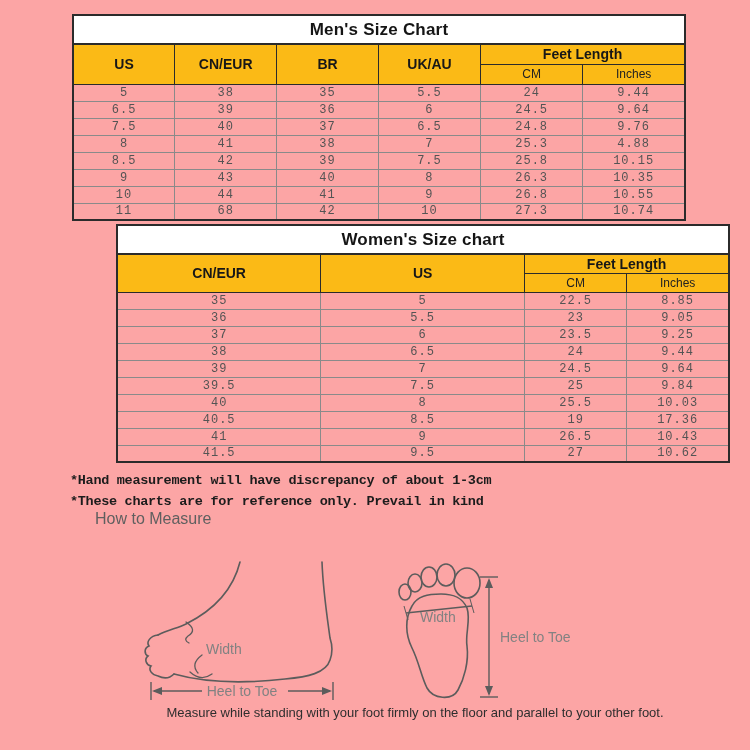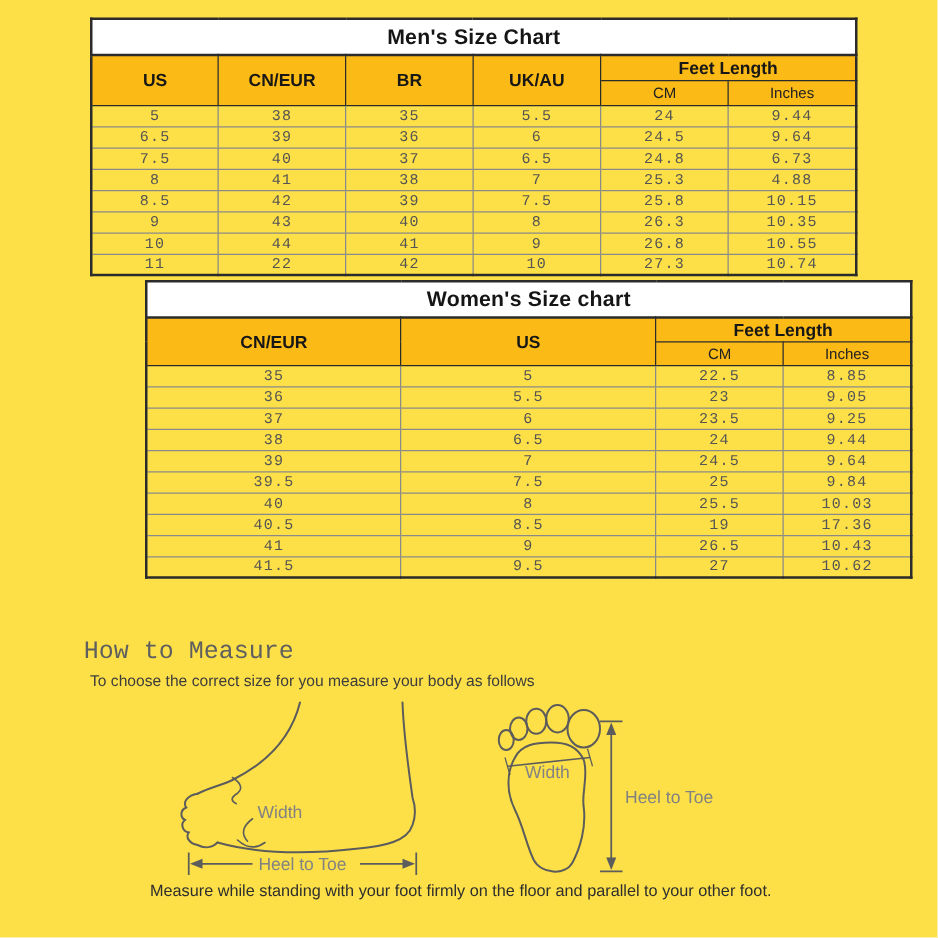--- a/index.html
+++ b/index.html
@@ -1,40 +1,40 @@
 <!DOCTYPE html>
 <html style="--hdr-bg: #fbba16;"><head>
 <meta charset="utf-8">
 <style>
   :root { --hdr-bg: #fbba16; --border-dark: #2b2b2b; --border-mid: #8a8a8a; }
   * { margin: 0; padding: 0; box-sizing: border-box; }
   html,body { width: 750px; height: 750px; background: #ffffff; font-family: "Liberation Sans", sans-serif; }
-  #page { position: relative; width: 750px; height: 750px; background: #fde047; overflow: hidden; }
+  #page { position: relative; width: 750px; height: 750px; background: #fca5a5; overflow: hidden; }
 
   .size-table { position: absolute; left: 72px; width: 614px; border-collapse: collapse; table-layout: fixed;
                 border: 2px solid var(--border-dark); }
   .size-table th, .size-table td { padding: 0; text-align: center; vertical-align: middle; }
   .title-cell { height: 29px; background: #fff; border: 2px solid var(--border-dark);
                 font-size: 17px; font-weight: bold; color: #151515; letter-spacing: 0.2px; }
   .hdr-cell { background: var(--hdr-bg); border: 1.5px solid var(--border-dark);
               font-size: 14px; font-weight: bold; color: #171717; }
   .men-hdr { height: 40px; }
   .fl-cell { height: 20px; }
   .sub-cell { background: var(--hdr-bg); border: 1.5px solid var(--border-dark);
               font-size: 12px; font-weight: normal; color: #222; height: 20px; }
   .size-table td { border: 1px solid var(--border-mid); height: 17px;
                    font-family: "Liberation Mono", monospace; font-size: 12px; color: #545454; letter-spacing: 1px; }
   #women-table .hdr-cell { height: 38px; }
   #women-table .fl-cell, #women-table .sub-cell { height: 19px; }
 
   .notes { position: absolute; left: 70px; top: 470px; font-family: "Liberation Mono", monospace;
            font-weight: bold; font-size: 13.5px; color: #1c1c1c; line-height: 21px; letter-spacing: -0.3px; white-space: pre; }
-  .htm-heading { position: absolute; left: 67px; top: 510px; font-size: 20px; color: #5f5f5f; font-family: Liberation Mono, monospace; }
+  .htm-heading { position: absolute; left: 95px; top: 510px; font-size: 16px; color: #5f5f5f; }
   .htm-subtitle { position: absolute; left: 72px; top: 538px; font-size: 12.5px; color: #3d3d3d; }
-  .caption { position: absolute; left: 120px; top: 705px; width: 590px; 
+  .caption { position: absolute; left: 120px; top: 705px; width: 590px; text-align: center;
              font-size: 13px; color: #2e2e2e; }
   .diagram { position: absolute; }
   .diagram text { font-family: "Liberation Sans", sans-serif; fill: #828282; }
 </style>
 </head>
 <body>
 
 <div id="page">
 
   <table id="men-table" class="size-table" style="top:14px;">
@@ -78,21 +78,21 @@
           <td>6</td>
           <td>24.5</td>
           <td>9.64</td>
         </tr>
         <tr>
           <td>7.5</td>
           <td>40</td>
           <td>37</td>
           <td>6.5</td>
           <td>24.8</td>
-          <td>6.73</td>
+          <td>9.76</td>
         </tr>
         <tr>
           <td>8</td>
           <td>41</td>
           <td>38</td>
           <td>7</td>
           <td>25.3</td>
           <td>4.88</td>
         </tr>
         <tr>
@@ -114,21 +114,21 @@
         <tr>
           <td>10</td>
           <td>44</td>
           <td>41</td>
           <td>9</td>
           <td>26.8</td>
           <td>10.55</td>
         </tr>
         <tr>
           <td>11</td>
-          <td>22</td>
+          <td>68</td>
           <td>42</td>
           <td>10</td>
           <td>27.3</td>
           <td>10.74</td>
         </tr>
       </tbody>
   </table>
 
   <table id="women-table" class="size-table" style="top:224px;margin-left:44px;">
     <colgroup>
@@ -208,23 +208,24 @@
         </tr>
         <tr>
           <td>41.5</td>
           <td>9.5</td>
           <td>27</td>
           <td>10.62</td>
         </tr>
       </tbody>
   </table>
 
+  <div class="notes"><span>*Hand measurement will have discrepancy of about 1-3cm</span>
+<span>*These charts are for reference only. Prevail in kind</span></div>
 
   <div class="htm-heading">How to Measure</div>
-  <div class="htm-subtitle">To choose the correct size for you measure your body as follows</div>
 
   <svg class="diagram" style="left:140px; top:560px;" width="260" height="145" viewBox="0 0 260 145">
     <g fill="none" stroke="#5c5c5c" stroke-width="1.6" stroke-linecap="round">
 
       <path d="M100,2 C93,30 74,50 46,64 C38,68 28,70 18,75"></path>
 
       <path d="M18,75 C10,76 6,82 9,86 C4,88 4,94 8,96 C4,99 6,105 11,106 C8,110 12,115 18,116 C24,119 30,118 34,114"></path>
 
       <path d="M34,114 C70,124 110,123 145,119 C168,117 186,113 190,100 C193,92 192,84 190,78 C187,56 183,30 182,2"></path>
 

